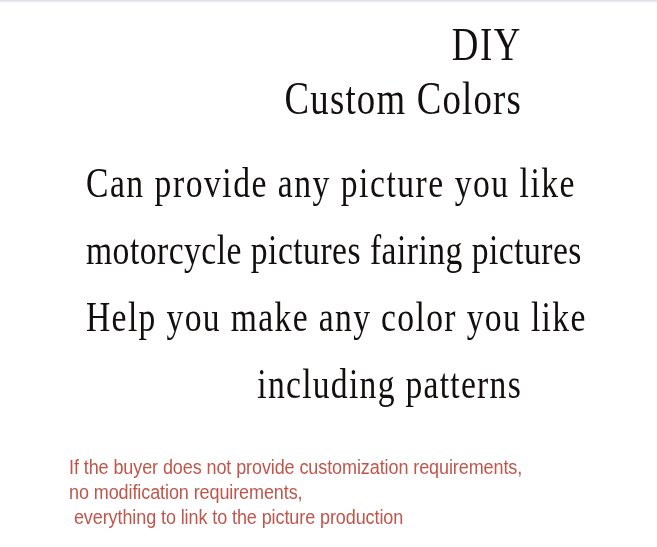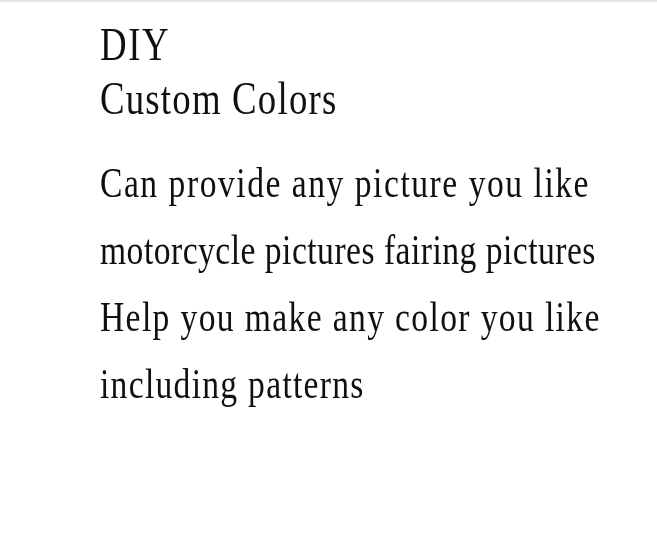--- a/index.html
+++ b/index.html
@@ -26,23 +26,24 @@
     left: 0;
     top: 0;
     width: 100%;
     height: 3px;
     background: linear-gradient(to bottom, #d7d9e2 0%, #eceef3 45%, #fbfbfd 100%);
   }
 
   
   .black-block {
     position: absolute;
-    left: 100px;
+    left: 86px;
     top: 22px;
     width: 545px;
+    text-align: right;
   }
 
   .bline {
     font-family: "Liberation Serif", "DejaVu Serif", serif;
     color: #120f0e;
     white-space: nowrap;
     font-weight: 400;
     
     transform: scaleX(0.80);
     transform-origin: left center;
@@ -108,14 +109,19 @@
 
   <div class="black-block">
     <div class="bline bline-1">DIY</div>
     <div class="bline bline-2">Custom Colors</div>
     <div class="bline bline-3">Can provide any picture you like</div>
     <div class="bline bline-4">motorcycle pictures fairing pictures</div>
     <div class="bline bline-5">Help you make any color you like</div>
     <div class="bline bline-6">including patterns</div>
   </div>
 
+  <div class="red-block">
+    <div class="rline">If the buyer does not provide customization requirements,</div>
+    <div class="rline">no modification requirements,</div>
+    <div class="rline"> everything to link to the picture production</div>
+  </div>
 
 </div>
 
 </body></html>

